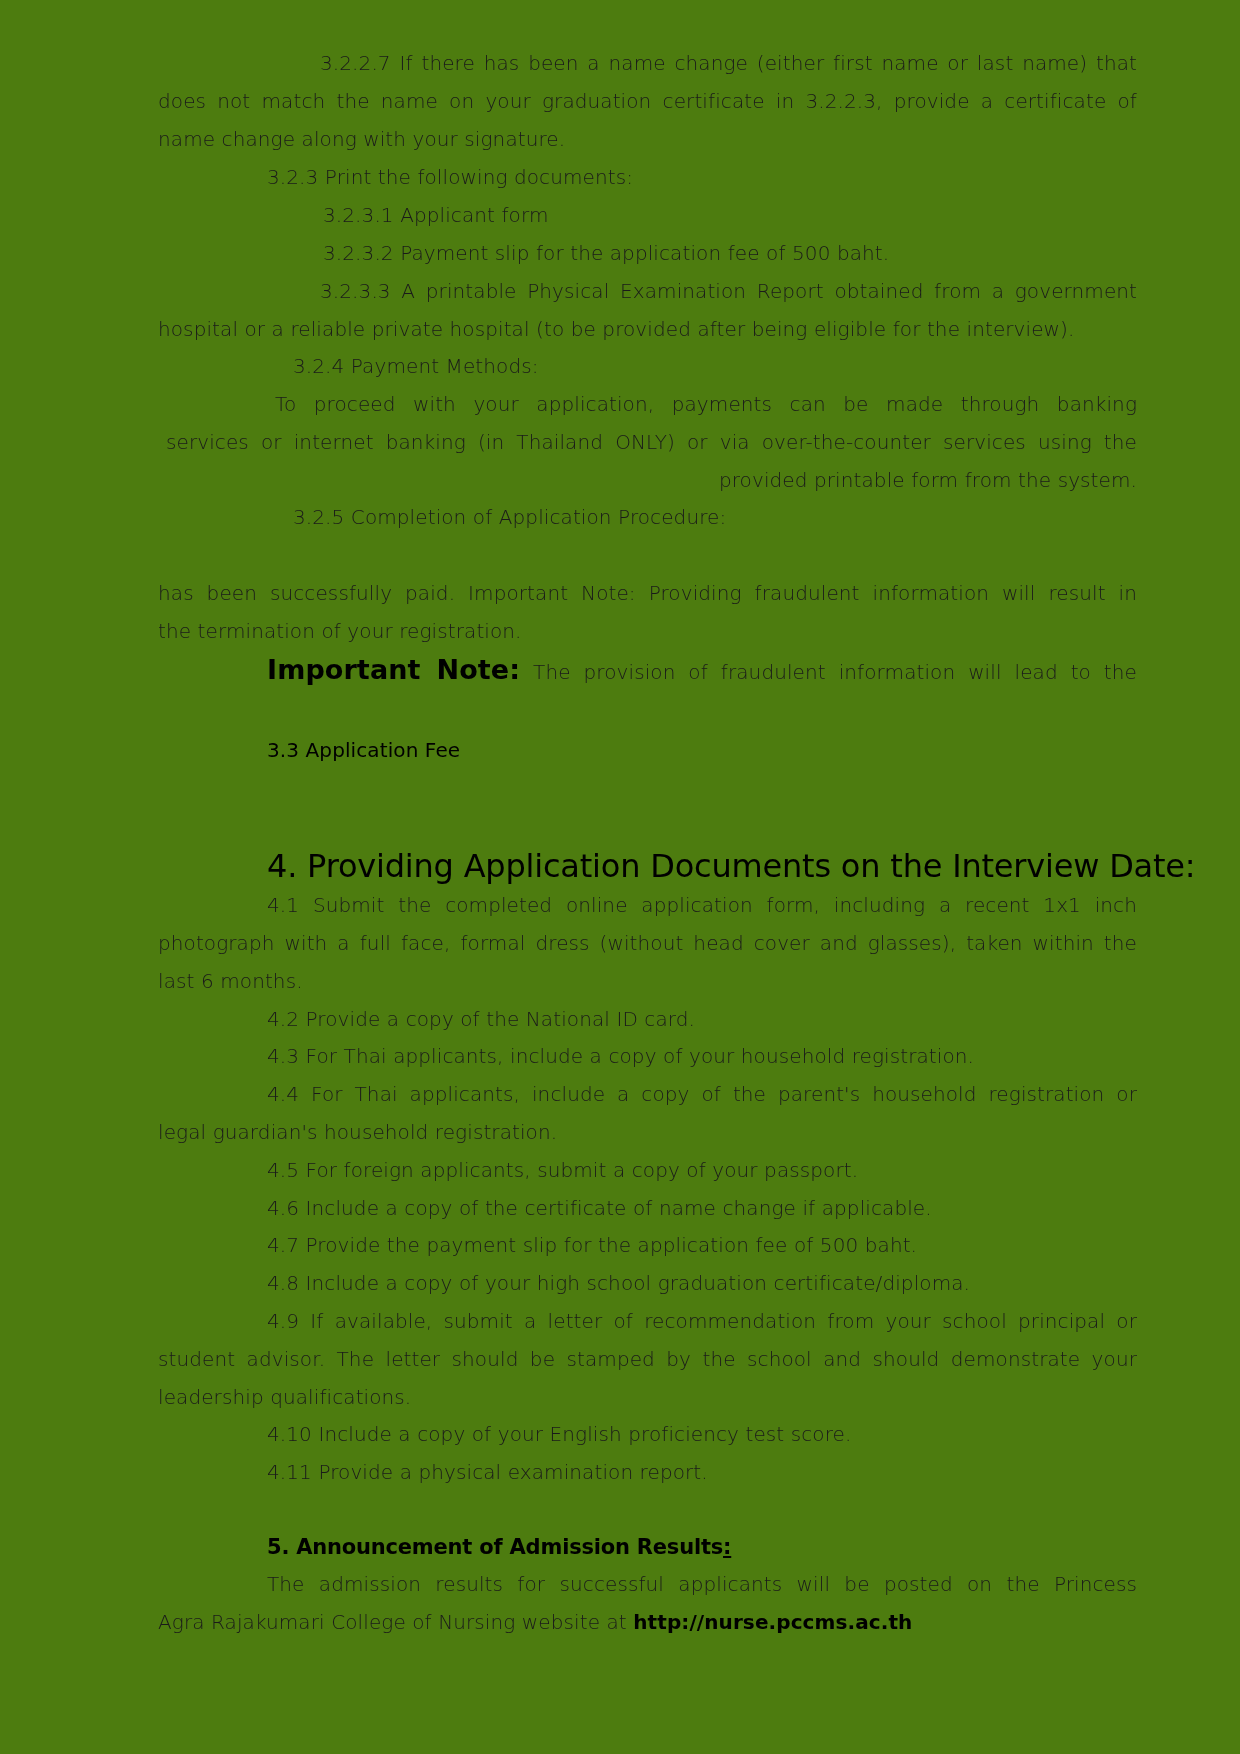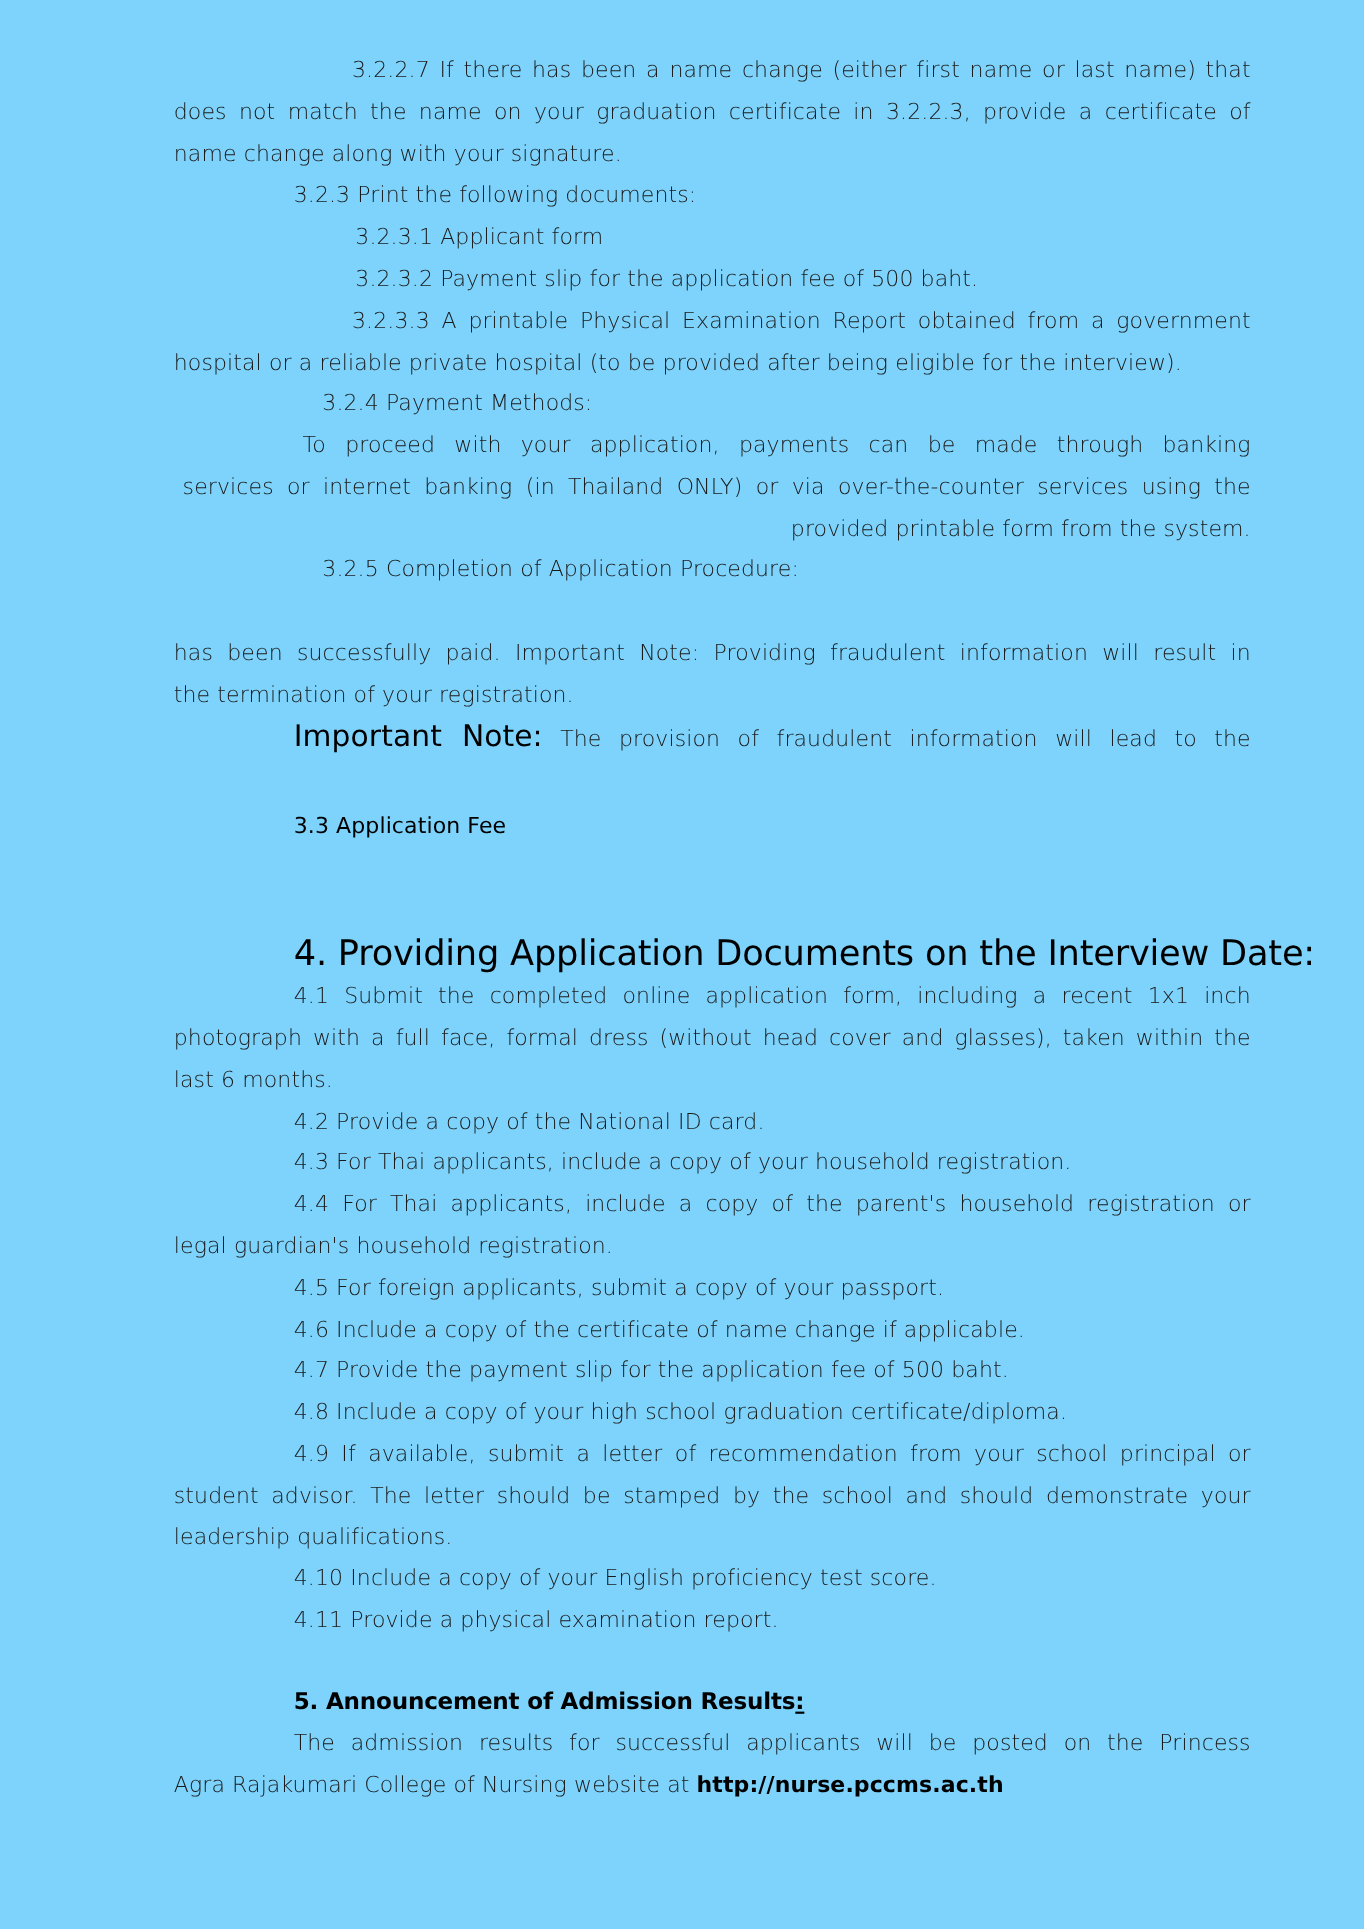--- a/index.html
+++ b/index.html
@@ -1,29 +1,29 @@
 <!DOCTYPE html>
 <html><head>
 <meta charset="utf-8">
 <style>
   html, body { margin: 0; padding: 0; background: #ffffff; }
   body { width: 1240px; height: 1754px; position: relative; overflow: hidden;
          font-family: "DejaVu Sans", "Liberation Sans", sans-serif; color: #1a1a1a; }
-  .page { position: absolute; left: 0; top: 0; width: 1240px; height: 1754px; background: #7dd3fc; }
+  .page { position: absolute; left: 0; top: 0; width: 1240px; height: 1754px; background: #4d7c0f; }
   .line { position: absolute; left: 158px; width: 979px; font-size: 20px; line-height: 26px;
           white-space: nowrap; font-weight: 300; letter-spacing: 0.1px; }
   .just { text-align: justify; text-align-last: justify; }
   .ind1 { left: 267px; width: 870px; }
   .ind2 { left: 320px; width: 817px; }
   .ind2b { left: 293px; width: 844px; }
   .ind3 { left: 323px; width: 814px; }
   .ind4 { left: 275px; width: 862px; }
   .ind5 { left: 166px; width: 971px; text-align: right; }
   .bold { font-weight: 600; color: #000; }
-  .h-note { font-size: 27px; font-weight: 400; color: #000; }
+  .h-note { font-size: 27px; font-weight: 700; color: #000; }
   .h4 { font-size: 32px; font-weight: 500; color: #000; letter-spacing: -0.2px; }
   .h5 { font-size: 21px; font-weight: 600; color: #000; letter-spacing: -0.2px; }
   .u { text-decoration: underline; }
   .link { font-weight: 600; color: #000; }
 </style>
 </head>
 <body>
 
 <div class="page">
 

